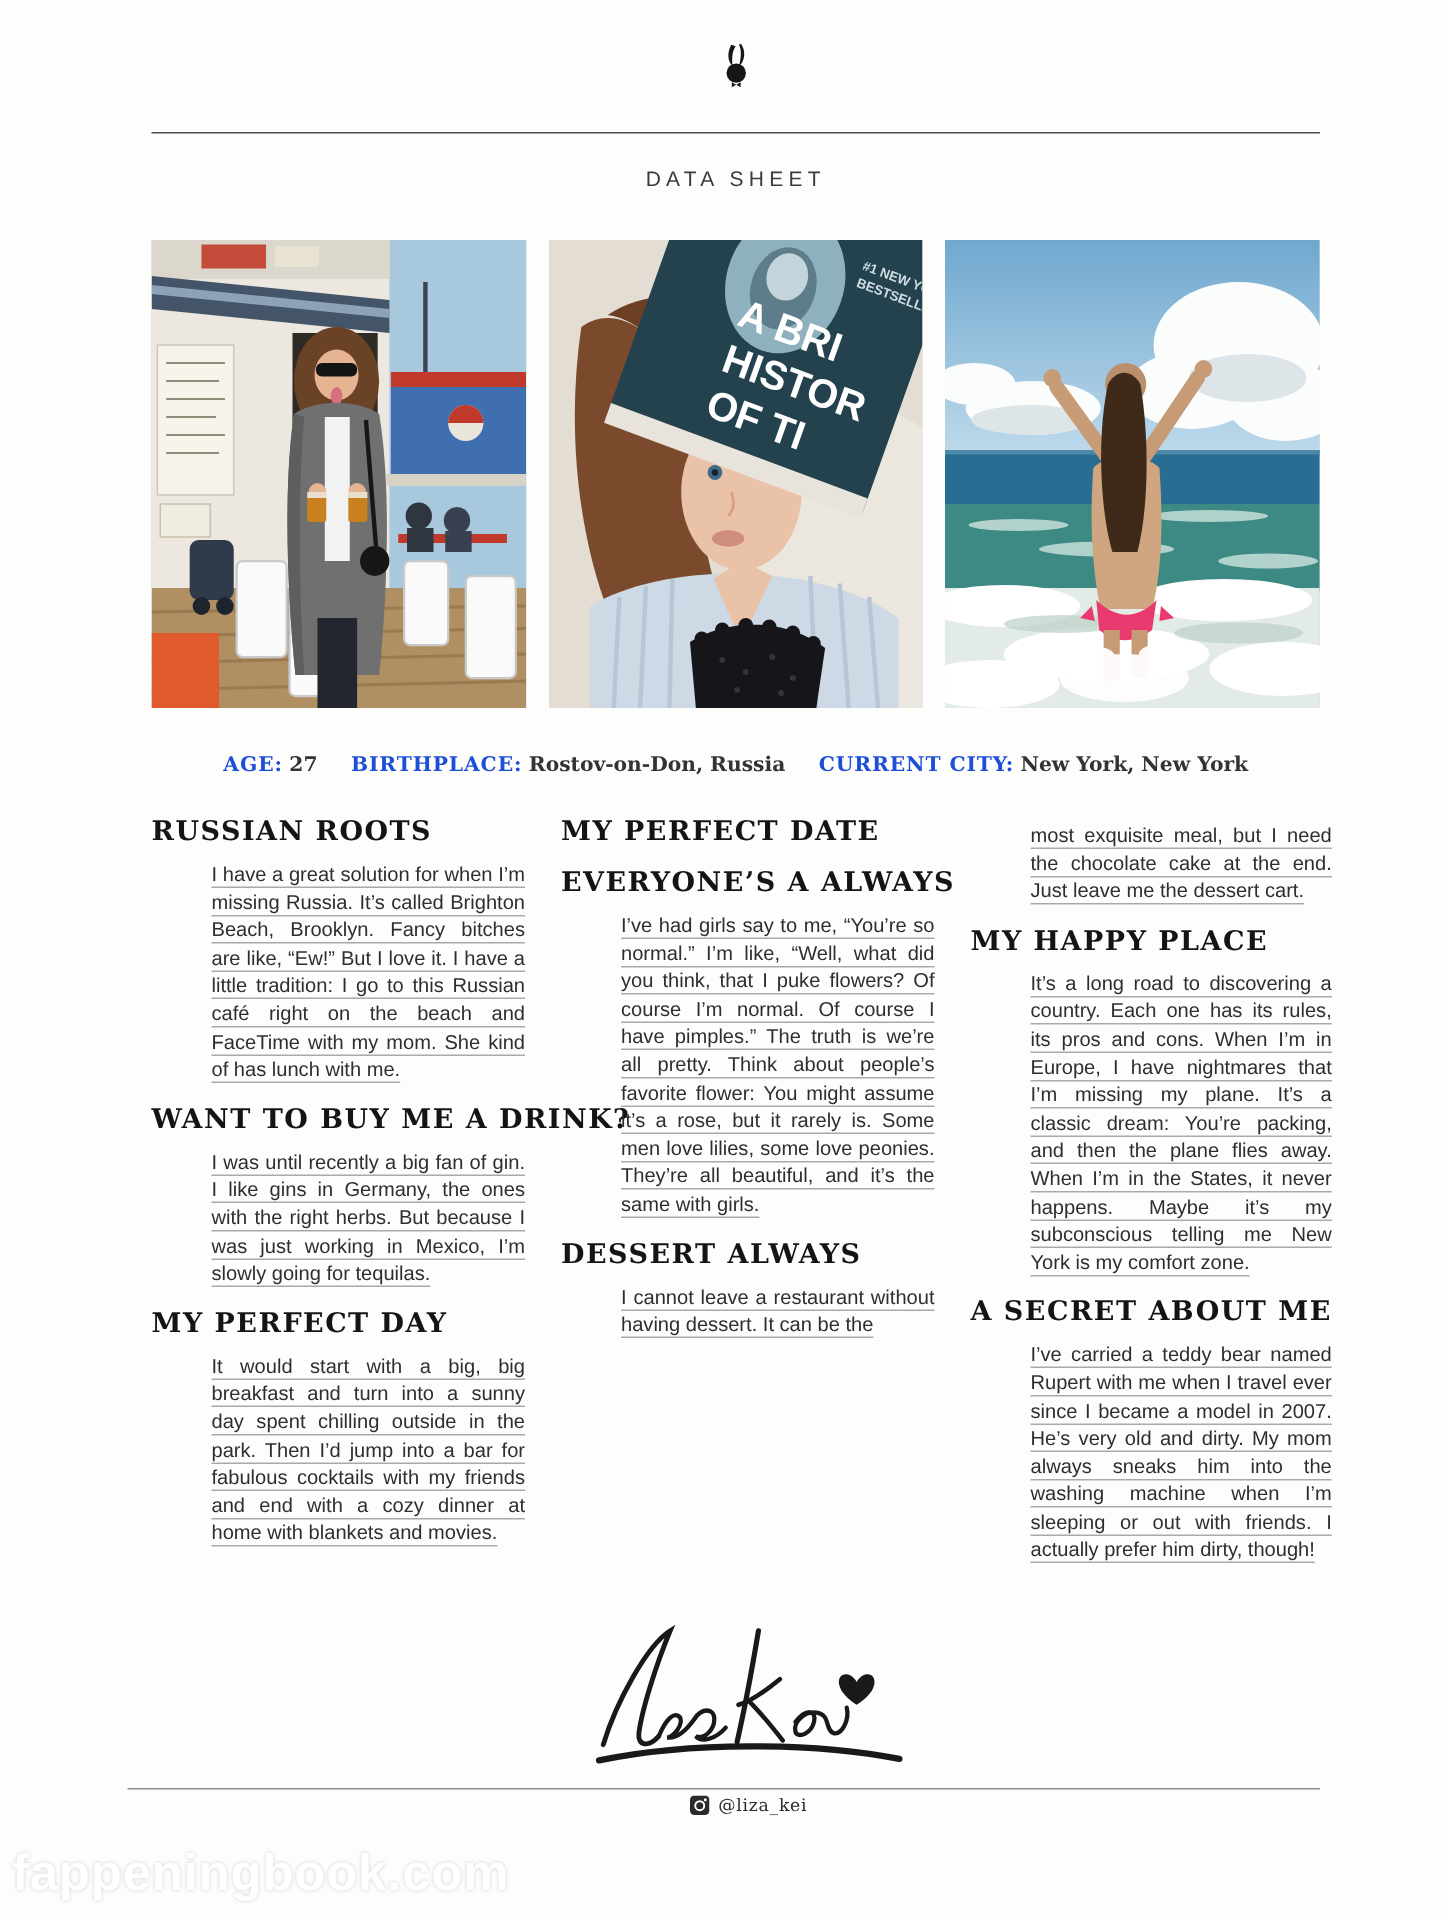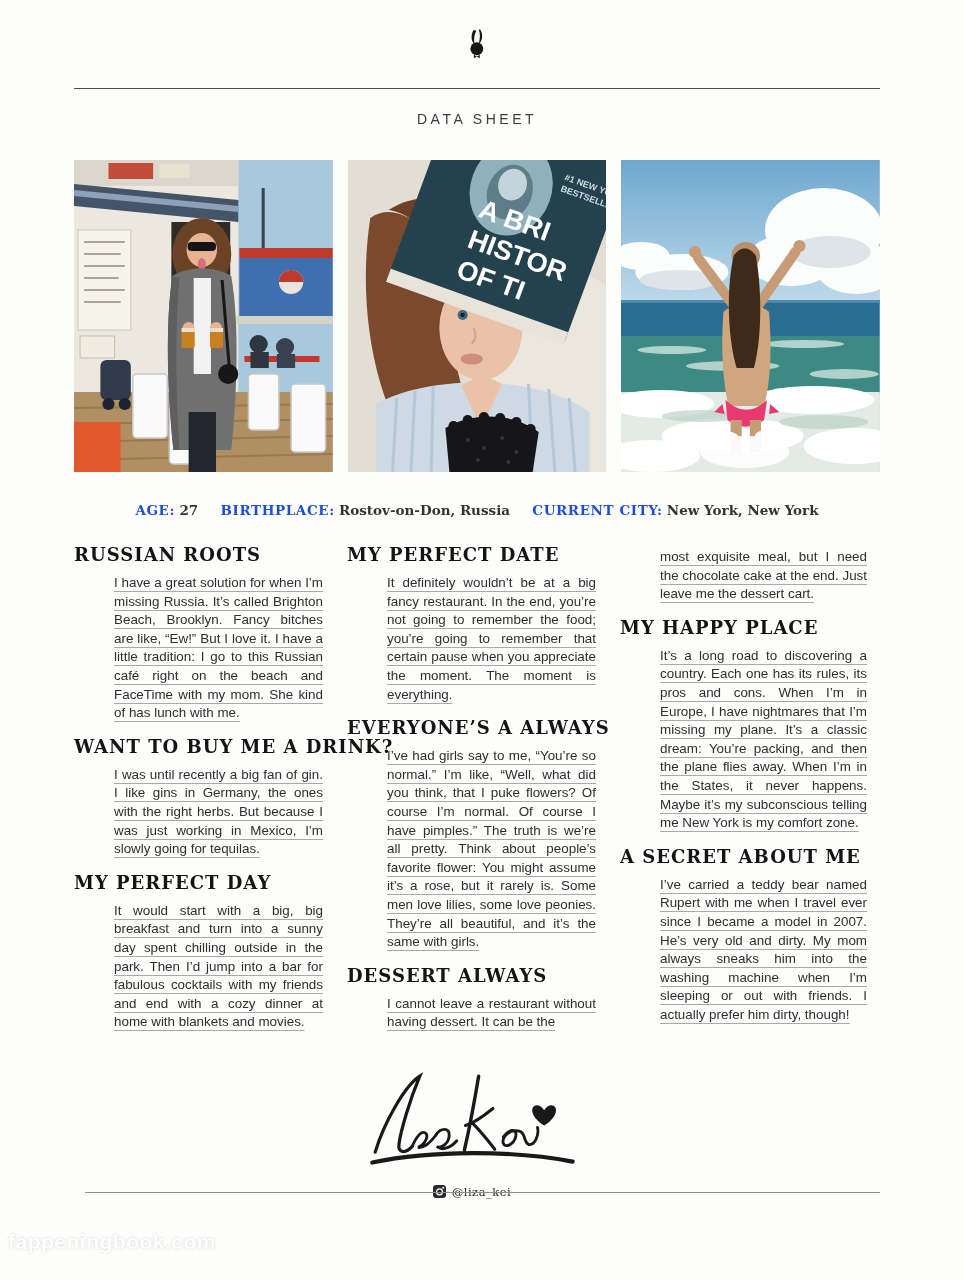--- a/index.html
+++ b/index.html
@@ -2,21 +2,21 @@
 <html lang="en"><head>
 <meta charset="utf-8">
 <style>
   * { margin:0; padding:0; box-sizing:border-box; }
   html,body { background:#fff; }
   .page {
     position:relative; width:964px; height:1280px; margin:0 auto;
     background:#fdfdfc; overflow:hidden;
     font-family:"Liberation Sans", sans-serif; color:#2d2d2d;
   }
-  .content { padding:0 84px 0 74px; }
+  .content { padding:0 84px 0 101px; }
 
   
   .brand { text-align:center; padding-top:28px; height:62px; }
   .rule-top { border:0; border-top:1px solid #4c4c4c; margin-top:26px; }
   .kicker {
     margin-top:22px; text-align:center;
     font-size:14px; letter-spacing:3.5px; color:#3c3c3c; font-weight:400;
   }
 
   
@@ -56,21 +56,21 @@
   .sig-block svg.sig { display:block; margin:0 auto; }
   .handle-row {
     margin-top:12px; display:flex; align-items:center; justify-content:center; gap:6px;
     font-family:"DejaVu Serif", serif; font-size:11.5px; letter-spacing:.5px; color:#2a2a2a;
   }
 
   
   .rule-bottom { position:absolute; left:85px; right:84px; top:1192px; border:0; border-top:1px solid #8f8f8f; }
   .watermark {
     position:absolute; left:8px; top:1230px;
-    font-size:21px; font-weight:700; letter-spacing:.5px; color:#ffffff;
+    font-size:34px; font-weight:700; letter-spacing:.5px; color:#ffffff;
     text-shadow:0 0 1px #e2e2e2, 0 0 3px #d8d8d8;
   }
 </style>
 </head>
 <body>
 
 <div class="page">
   <div class="content">
 
     <div class="brand">
@@ -301,21 +301,20 @@
         </div>
         <div class="section">
           <h3 class="sec-head">MY PERFECT DAY</h3>
           <p>It would start with a big, big breakfast and turn into a sunny day spent chilling outside in the park. Then I’d jump into a bar for fabulous cocktails with my friends and end with a cozy dinner at home with blankets and movies.</p>
         </div>
       </div>
 
       <div class="col">
         <div class="section">
           <h3 class="sec-head">MY PERFECT DATE</h3>
-          <p>It definitely wouldn’t be at a big fancy restaurant. In the end, you’re not going to remember the food; you’re going to remember that certain pause when you appreciate the moment. The moment is everything.</p>
         </div>
         <div class="section">
           <h3 class="sec-head">EVERYONE’S A ALWAYS</h3>
           <p>I’ve had girls say to me, “You’re so normal.” I’m like, “Well, what did you think, that I puke flowers? Of course I’m normal. Of course I have pimples.” The truth is we’re all pretty. Think about people’s favorite flower: You might assume it’s a rose, but it rarely is. Some men love lilies, some love peonies. They’re all beautiful, and it’s the same with girls.</p>
         </div>
         <div class="section">
           <h3 class="sec-head">DESSERT ALWAYS</h3>
           <p>I cannot leave a restaurant without having dessert. It can be the</p>
         </div>
       </div>

